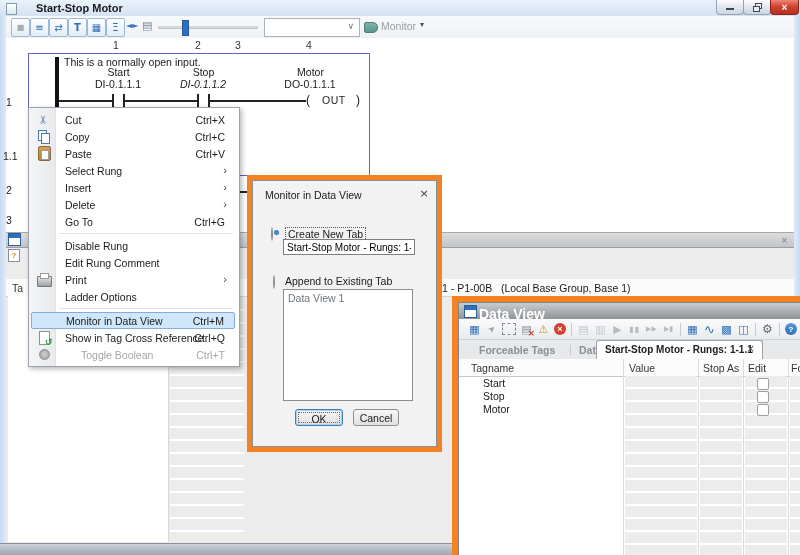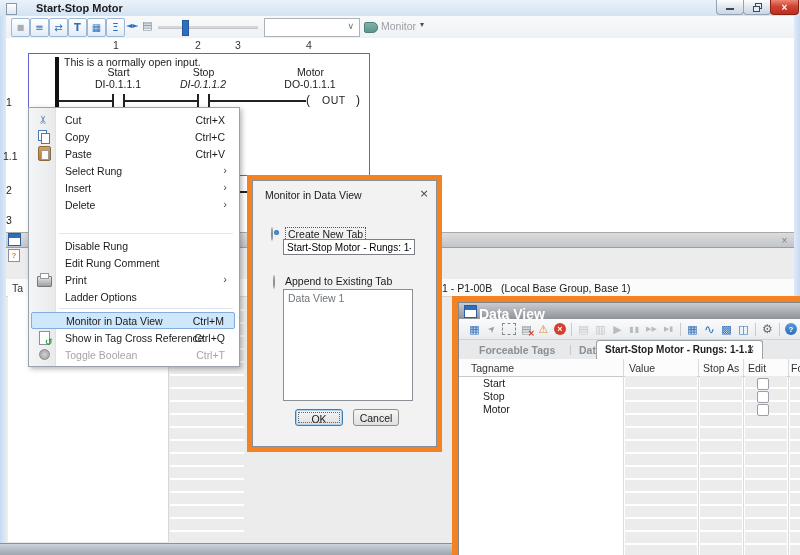--- a/index.html
+++ b/index.html
@@ -118,21 +118,21 @@
   .menu{left:28px;top:107px;width:210px;height:258px;background:#fff;border:1px solid #9ba2ab;
         box-shadow:2px 2px 5px rgba(0,0,0,.28);z-index:30;}
   .menu-gutter{left:0;top:0;width:26px;height:100%;background:linear-gradient(90deg,#f4f5f6,#e9eaec);
                border-right:1px solid #dfe1e4;}
   .mi{left:2px;width:204px;height:17px;}
   .mil{position:absolute;left:34px;top:3px;}
   .mis{position:absolute;right:10px;top:3px;}
   .mia{position:absolute;right:8px;top:2px;font-size:11px;color:#444;}
   .mi-hl{background:#cfe7fb;border:1px solid #84acdd;border-radius:2px;box-sizing:border-box;}
   .mi-hl .mil,.mi-hl .mis{top:2px;}
-  .mi-dis .mil,.mi-dis .mis{color:#a6a6a6;}
+  .mi-dis .mil,.mi-dis .mis{color:#a6a6a6;margin-left:16px;}
   .mic{position:absolute;left:4px;top:1px;width:18px;height:15px;display:flex;align-items:center;justify-content:center;}
   .msep{left:30px;width:174px;height:1px;background:#e2e3e5;}
   .icon-cut{color:#4a6ea8;font-size:11px;transform:rotate(-90deg);display:block;}
   .icon-copy{position:relative;width:12px;height:13px;}
   .icon-copy::before{content:"";position:absolute;left:0;top:0;width:7px;height:9px;background:#fff;border:1px solid #4a7ab5;}
   .icon-copy::after{content:"";position:absolute;left:3px;top:3px;width:7px;height:9px;background:#fff;border:1px solid #4a7ab5;}
   .icon-paste{position:relative;width:11px;height:13px;background:linear-gradient(#d9a05b,#b97f3e);
               border:1px solid #8a6a3a;border-radius:2px;}
   .icon-paste::after{content:"";position:absolute;left:2px;top:3px;width:6px;height:8px;background:#fff;border:1px solid #9a9a9a;}
   .icon-print{position:relative;width:13px;height:9px;background:linear-gradient(#e8e8e8,#9aa0a6);
@@ -360,20 +360,24 @@
       <span class="mia">›</span>
     </div>
     <div class="s mi" style="top:71px;">
       <span class="mil">Insert</span>
       <span class="mia">›</span>
     </div>
     <div class="s mi" style="top:88px;">
       <span class="mil">Delete</span>
       <span class="mia">›</span>
     </div>
+    <div class="s mi" style="top:105px;">
+      <span class="mil">Go To</span>
+      <span class="mis">Ctrl+G</span>
+    </div>
     <div class="s msep" style="top:125px;"></div>
     <div class="s mi" style="top:129px;">
       <span class="mil">Disable Rung</span>
     </div>
     <div class="s mi" style="top:146px;">
       <span class="mil">Edit Rung Comment</span>
     </div>
     <div class="s mi" style="top:163px;">
       <span class="mic">
           <span class="icon-print"></span>

